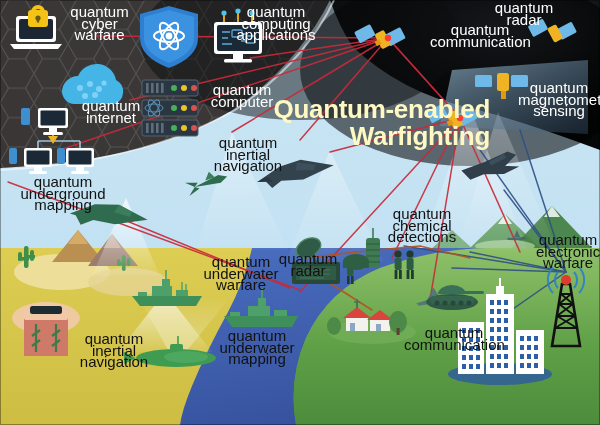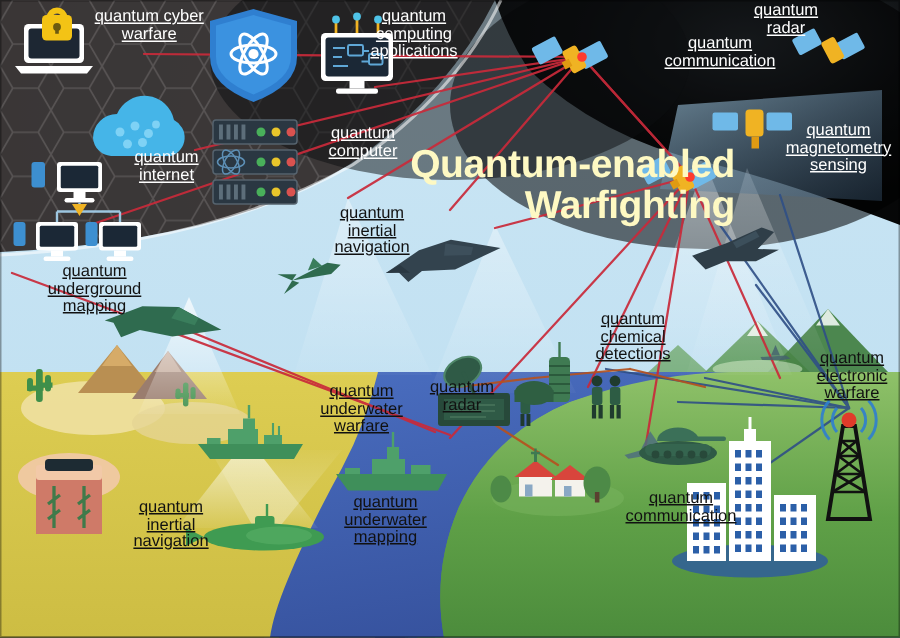--- a/index.html
+++ b/index.html
@@ -6,24 +6,23 @@
   html,body{margin:0;padding:0;background:#222;}
   #stage{
     position:relative;width:600px;height:425px;overflow:hidden;
     font-family:"Liberation Sans", sans-serif;
     background:#000;
   }
   #stage svg{position:absolute;top:0;left:0;width:600px;height:425px;}
   .lbl{
     position:absolute;
     font-family:"Liberation Sans", sans-serif;
-    font-size:11px;line-height:11.5px;
+    font-size:15px;line-height:11.5px;
     text-align:center;white-space:pre-line;
     pointer-events:none;
-    text-decoration:underline;
   }
   .lbl.dark{color:#111;}
   .lbl.light{color:#ffffff;}
   .title{
     position:absolute;
     font-family:"Liberation Sans", sans-serif;
     font-weight:bold;color:#fef9c3;
     font-size:26px;line-height:27px;text-align:right;
     letter-spacing:-0.3px;white-space:pre-line;
   }

